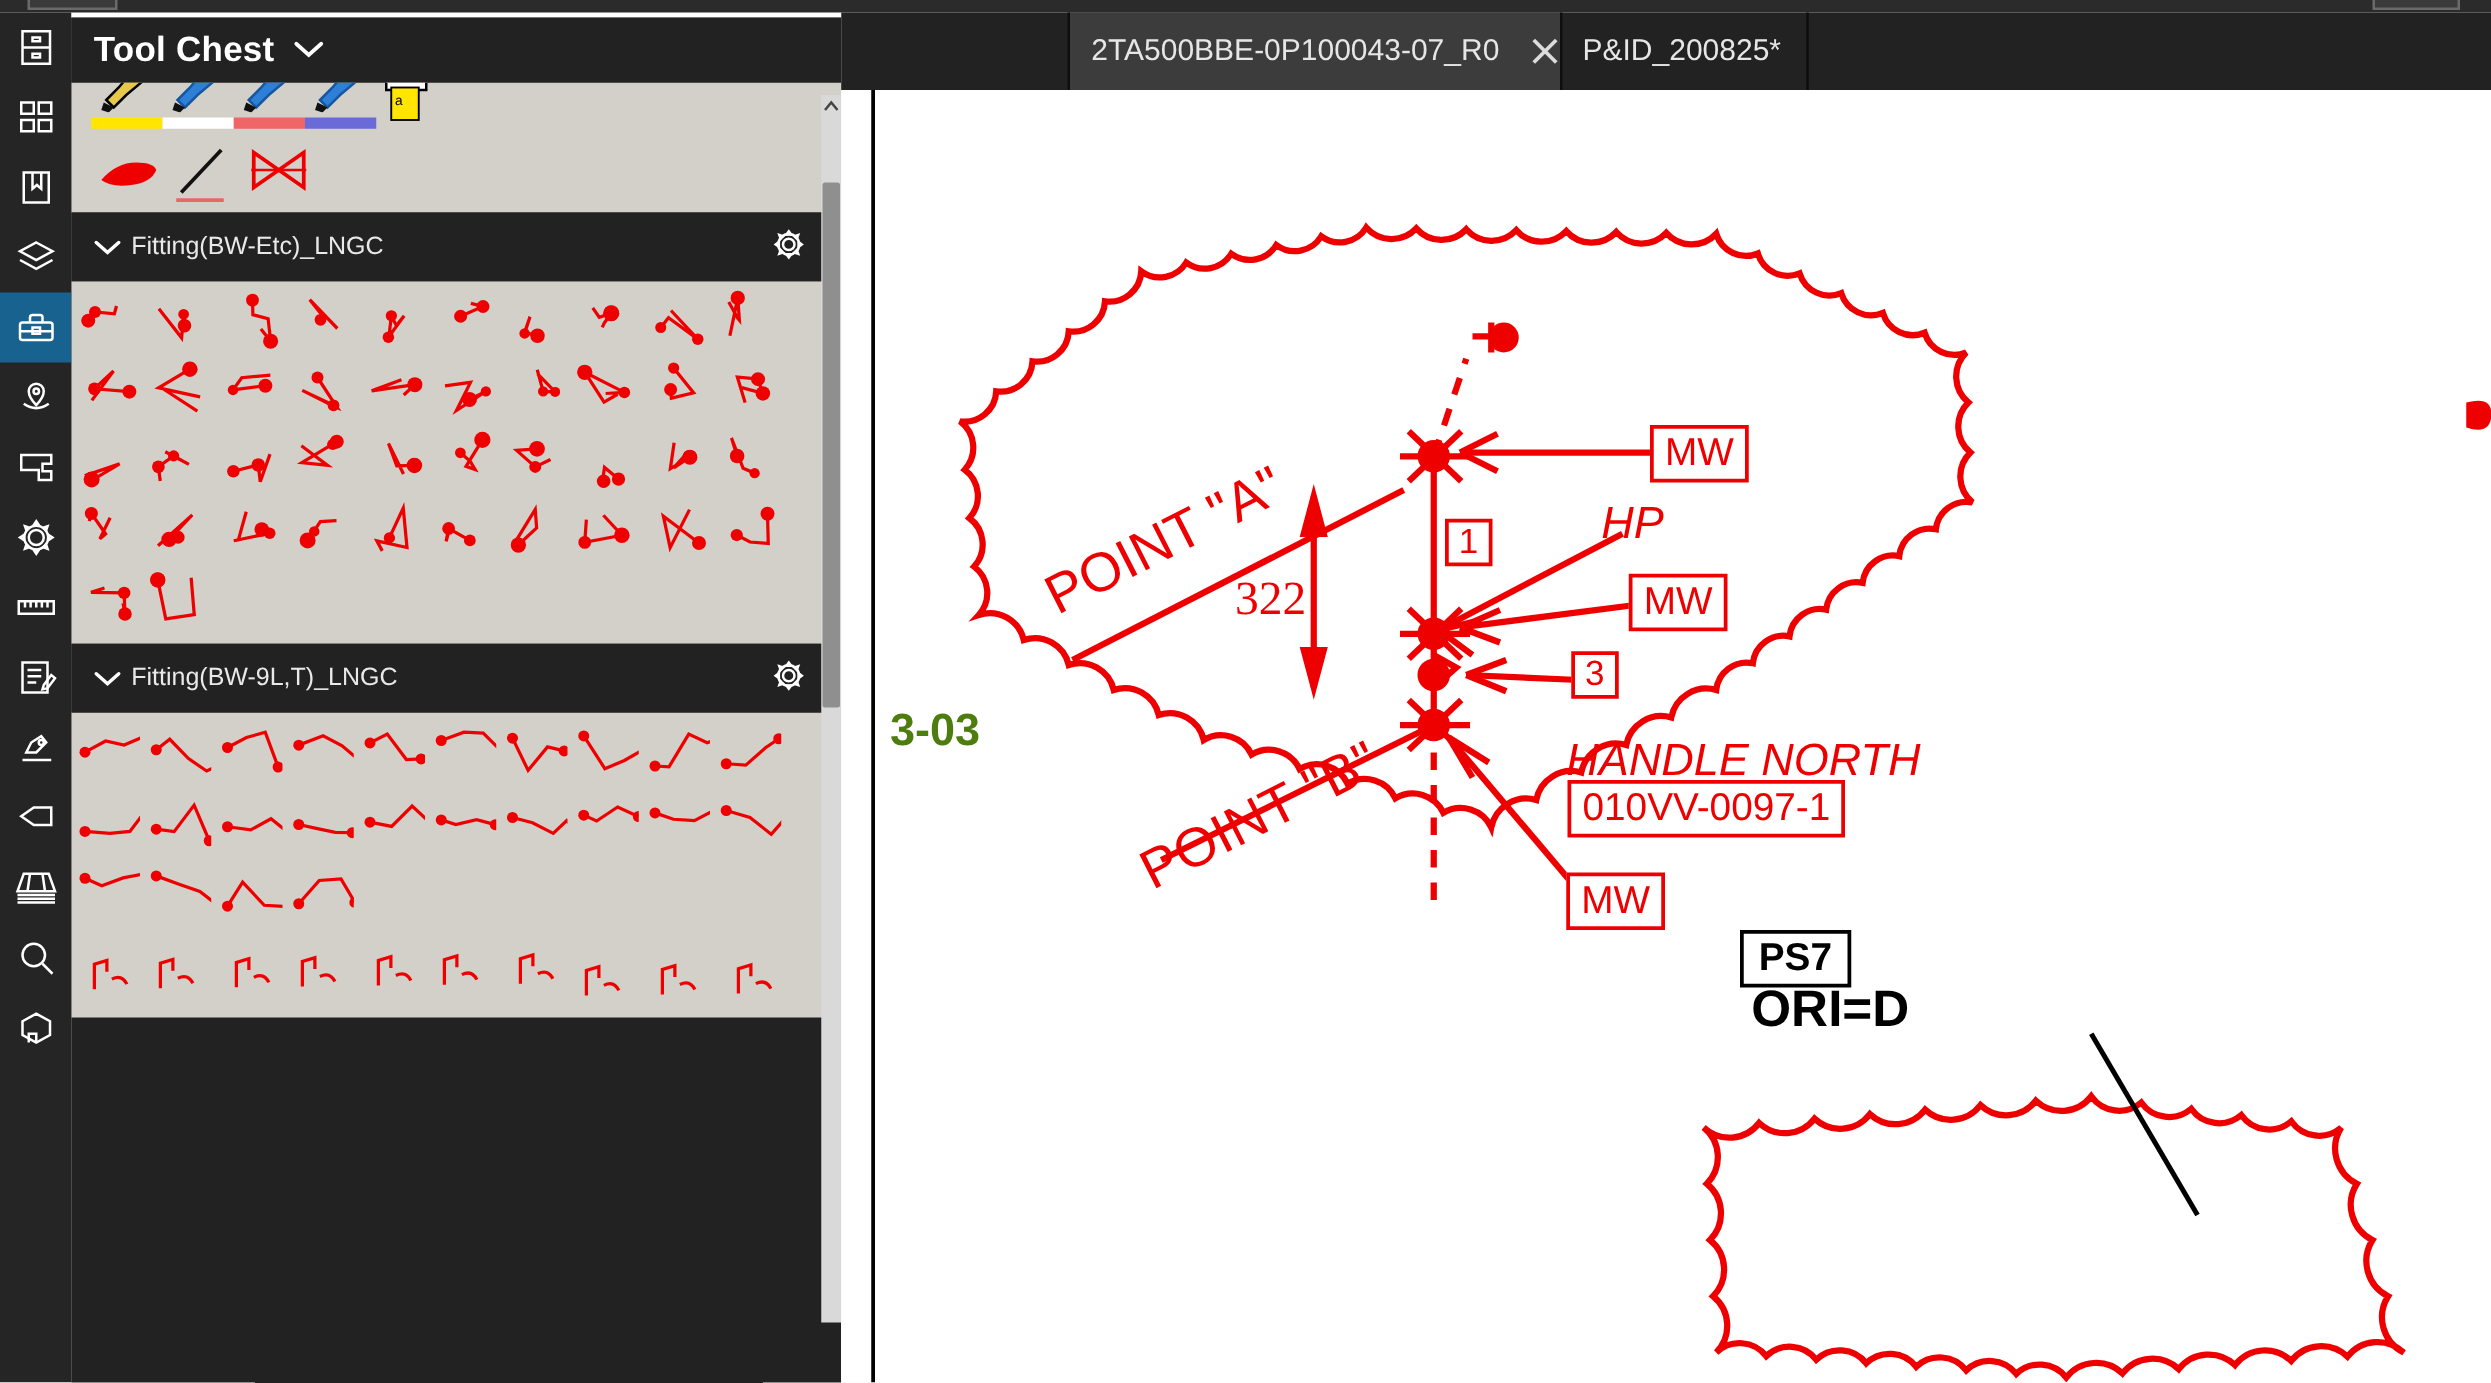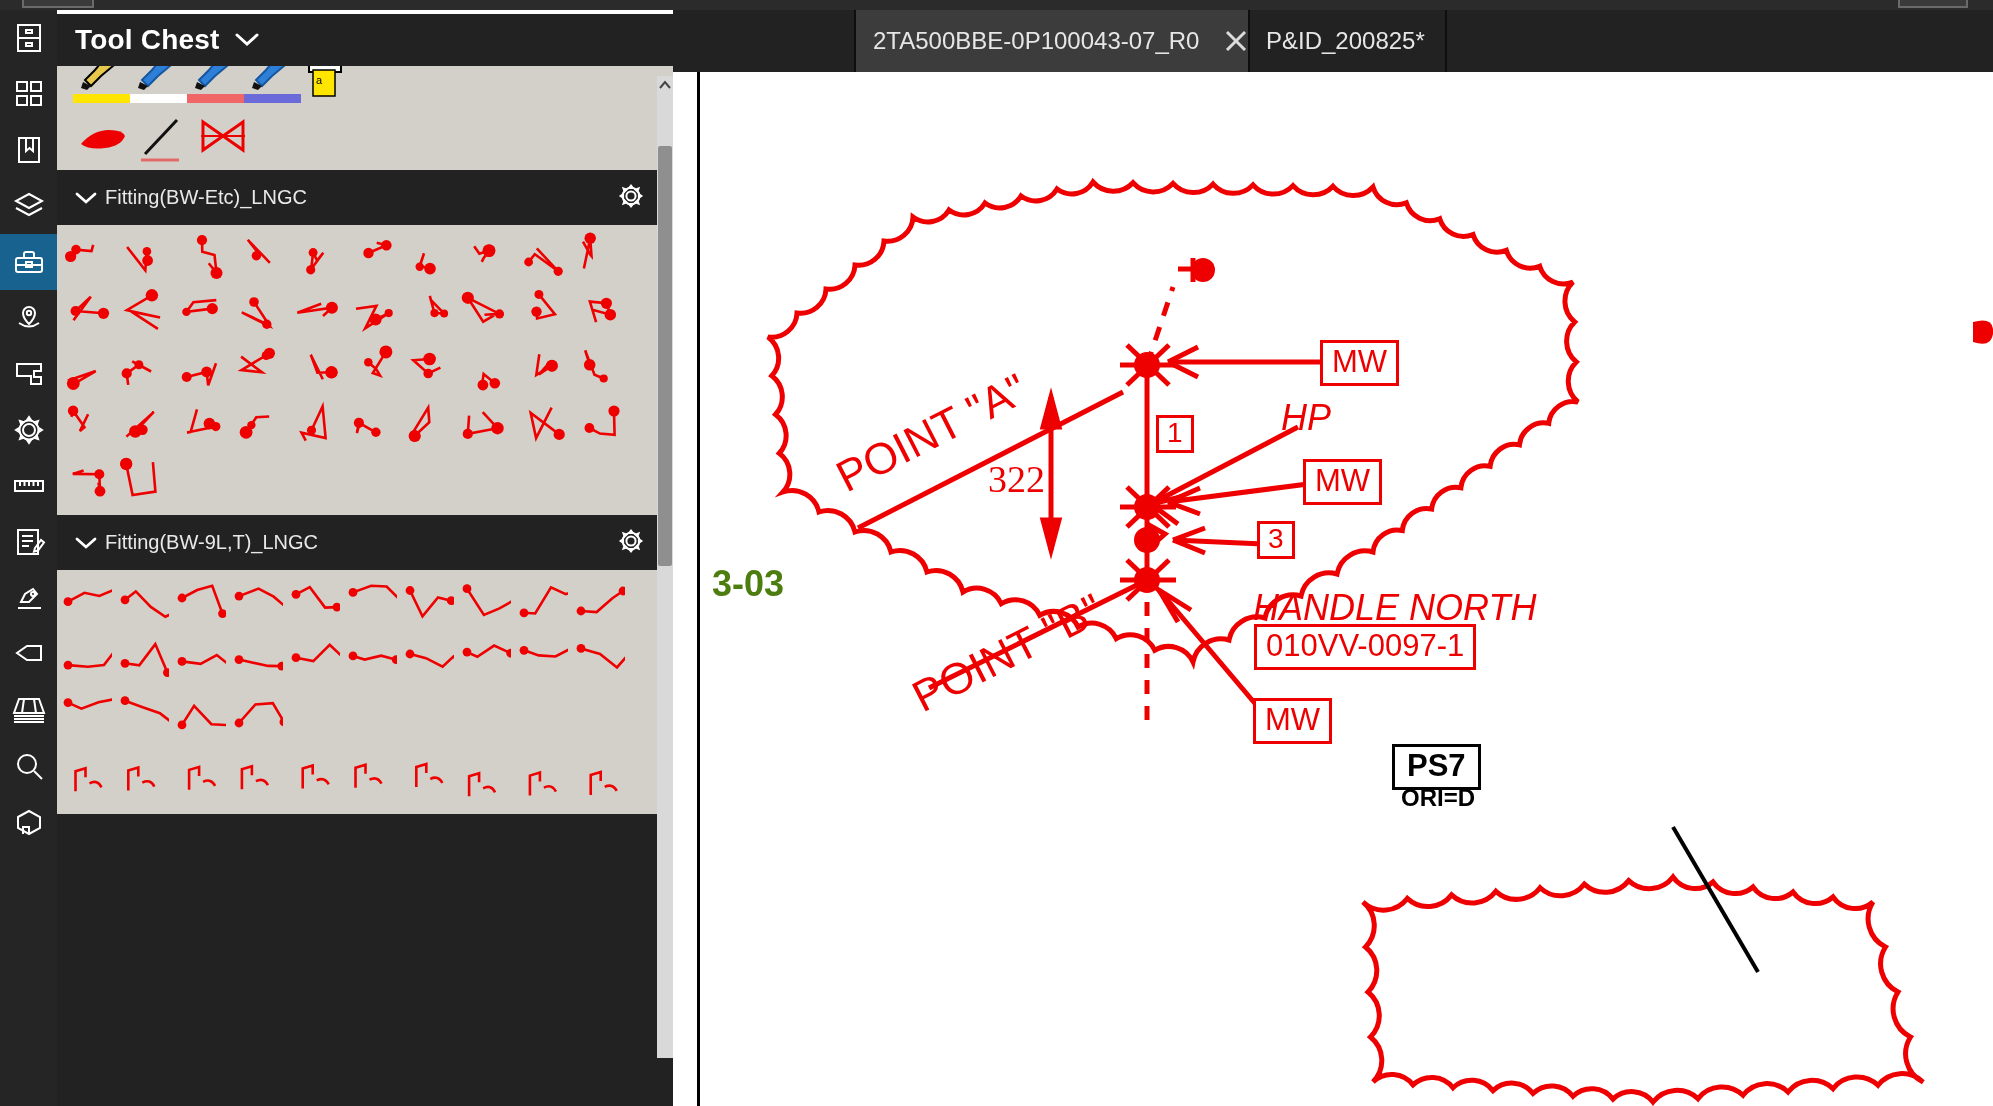--- a/index.html
+++ b/index.html
@@ -156,21 +156,21 @@
     transform:rotate(-27deg); transform-origin:left bottom;
   }
   .ann-dim {
     position:absolute; color:#ef0000; font-size:38px; white-space:nowrap;
   }
   .ann-black-box {
     position:absolute; color:#000; font-size:31px; font-weight:bold;
     border:3px solid #000; padding:1px 12px 3px 12px; background:#fff; white-space:nowrap;
   }
   .ann-black {
-    position:absolute; color:#000; font-size:24px; font-weight:bold; white-space:nowrap;
+    position:absolute; color:#000; font-size:41px; font-weight:bold; white-space:nowrap;
   }
 </style>
 </head>
 <body>
 
 <div id="app">
 
   <div class="top-strip-lighter"></div>
   <div class="tab-ghost-left"></div>
   <div class="tab-ghost-right"></div>

